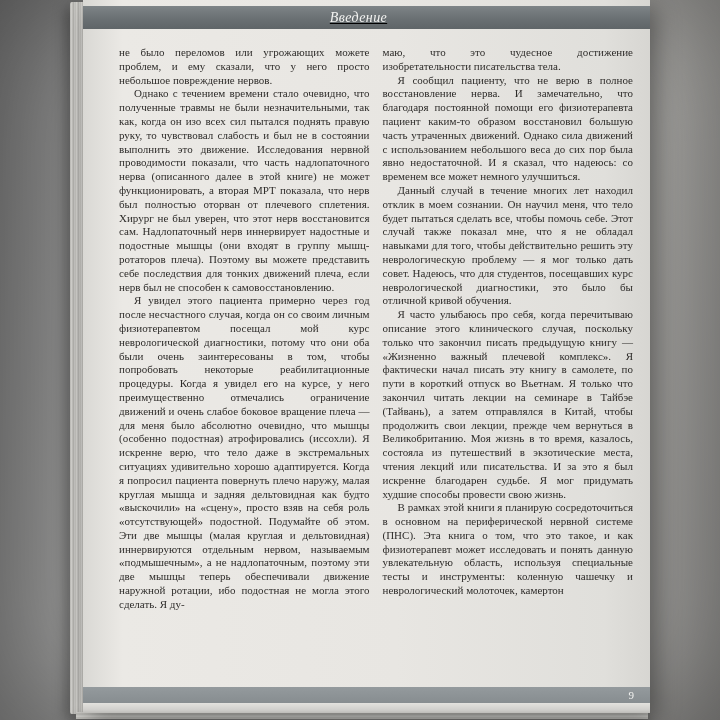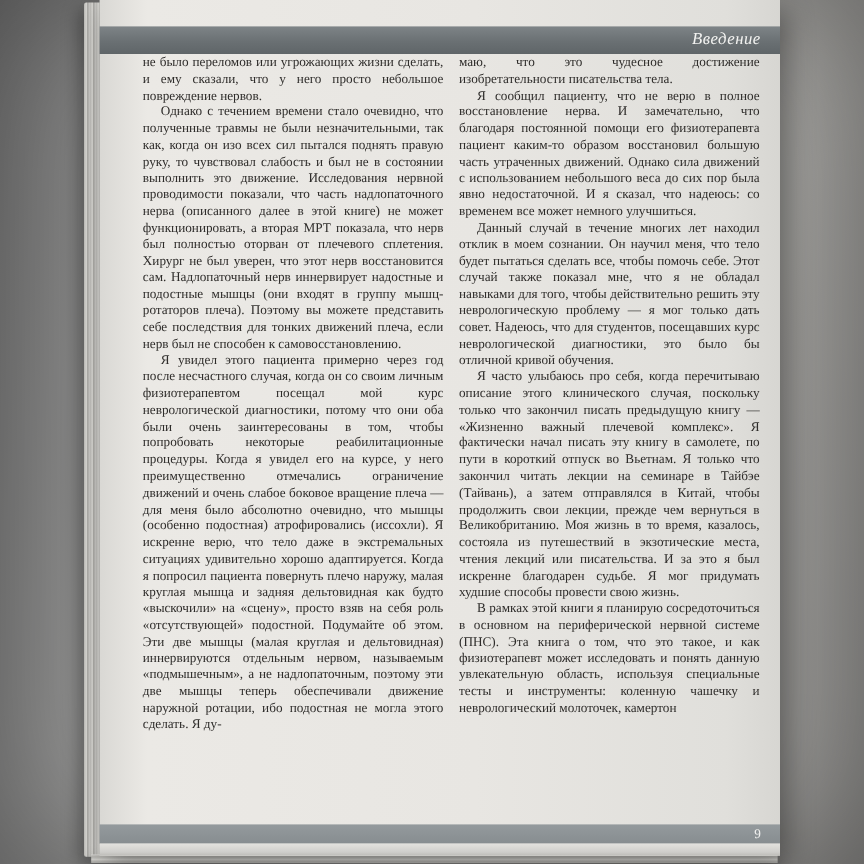--- a/index.html
+++ b/index.html
@@ -25,24 +25,24 @@
     position:absolute;left:76px;top:712px;width:572px;height:7px;
     background:repeating-linear-gradient(180deg,#d4d3cf 0px,#b4b3af 2px,#ccccc8 4px);
     box-shadow:0 6px 12px rgba(0,0,0,.4);
   }
   .page{
     position:absolute;left:83px;top:0;width:567px;height:713px;
     background:linear-gradient(90deg,#d9d8d4 0%,#ebe9e5 7%,#e8e6e2 55%,#e0dfdb 92%,#d7d6d2 100%);
     box-shadow:6px 8px 22px rgba(0,0,0,.38);
   }
   .header-band{
-    position:absolute;left:0;top:22px;right:0;height:23px;
+    position:absolute;left:0;top:6px;right:0;height:23px;
     background:linear-gradient(180deg,#7e8487 0%,#6a7073 55%,#5f6568 100%);
-    display:flex;align-items:center;justify-content:flex-end;
-    padding-right:16px;box-sizing:border-box;
+    display:flex;align-items:center;justify-content:center;
+    padding-right:16px;box-sizing:border-box;text-decoration:underline;
   }
   .header-title{
     color:#f3f3f1;font-style:italic;font-size:14px;letter-spacing:.4px;
   }
   .columns{
     position:absolute;left:36px;right:17px;top:46px;bottom:24px;
     display:flex;gap:13px;
   }
   .col{
     flex:1 1 0;min-width:0;
@@ -72,21 +72,21 @@
   <div class="page-stack-bottom"></div>
 
   <div class="page">
 
     <div class="header-band">
       <span class="header-title">Введение</span>
     </div>
 
     <div class="columns">
       <div class="col">
-        <p class="cont">не было переломов или угрожающих жизни сделать, и ему сказали, что у него просто небольшое повреждение нервов.</p>
+        <p class="cont">не было переломов или угрожающих можете проблем, и ему сказали, что у него просто небольшое повреждение нервов.</p>
         <p>Однако с течением времени стало очевидно, что полученные травмы не были незначительными, так как, когда он изо всех сил пытался поднять правую руку, то чувствовал слабость и был не в состоянии выполнить это движение. Исследования нервной проводимости показали, что часть надлопаточного нерва (описанного далее в этой книге) не может функционировать, а вторая МРТ показала, что нерв был полностью оторван от плечевого сплетения. Хирург не был уверен, что этот нерв восстановится сам. Надлопаточный нерв иннервирует надостные и подостные мышцы (они входят в группу мышц-ротаторов плеча). Поэтому вы можете представить себе последствия для тонких движений плеча, если нерв был не способен к самовосстановлению.</p>
         <p>Я увидел этого пациента примерно через год после несчастного случая, когда он со своим личным физиотерапевтом посещал мой курс неврологической диагностики, потому что они оба были очень заинтересованы в том, чтобы попробовать некоторые реабилитационные процедуры. Когда я увидел его на курсе, у него преимущественно отмечались ограничение движений и очень слабое боковое вращение плеча — для меня было абсолютно очевидно, что мышцы (особенно подостная) атрофировались (иссохли). Я искренне верю, что тело даже в экстремальных ситуациях удивительно хорошо адаптируется. Когда я попросил пациента повернуть плечо наружу, малая круглая мышца и задняя дельтовидная как будто «выскочили» на «сцену», просто взяв на себя роль «отсутствующей» подостной. Подумайте об этом. Эти две мышцы (малая круглая и дельтовидная) иннервируются отдельным нервом, называемым «подмышечным», а не надлопаточным, поэтому эти две мышцы теперь обеспечивали движение наружной ротации, ибо подостная не могла этого сделать. Я ду-</p>
       </div>
       <div class="col">
         <p class="cont">маю, что это чудесное достижение изобретательности писательства тела.</p>
         <p>Я сообщил пациенту, что не верю в полное восстановление нерва. И замечательно, что благодаря постоянной помощи его физиотерапевта пациент каким-то образом восстановил большую часть утраченных движений. Однако сила движений с использованием небольшого веса до сих пор была явно недостаточной. И я сказал, что надеюсь: со временем все может немного улучшиться.</p>
         <p>Данный случай в течение многих лет находил отклик в моем сознании. Он научил меня, что тело будет пытаться сделать все, чтобы помочь себе. Этот случай также показал мне, что я не обладал навыками для того, чтобы действительно решить эту неврологическую проблему — я мог только дать совет. Надеюсь, что для студентов, посещавших курс неврологической диагностики, это было бы отличной кривой обучения.</p>
         <p>Я часто улыбаюсь про себя, когда перечитываю описание этого клинического случая, поскольку только что закончил писать предыдущую книгу — «Жизненно важный плечевой комплекс». Я фактически начал писать эту книгу в самолете, по пути в короткий отпуск во Вьетнам. Я только что закончил читать лекции на семинаре в Тайбэе (Тайвань), а затем отправлялся в Китай, чтобы продолжить свои лекции, прежде чем вернуться в Великобританию. Моя жизнь в то время, казалось, состояла из путешествий в экзотические места, чтения лекций или писательства. И за это я был искренне благодарен судьбе. Я мог придумать худшие способы провести свою жизнь.</p>
         <p>В рамках этой книги я планирую сосредоточиться в основном на периферической нервной системе (ПНС). Эта книга о том, что это такое, и как физиотерапевт может исследовать и понять данную увлекательную область, используя специальные тесты и инструменты: коленную чашечку и неврологический молоточек, камертон</p>
       </div>

